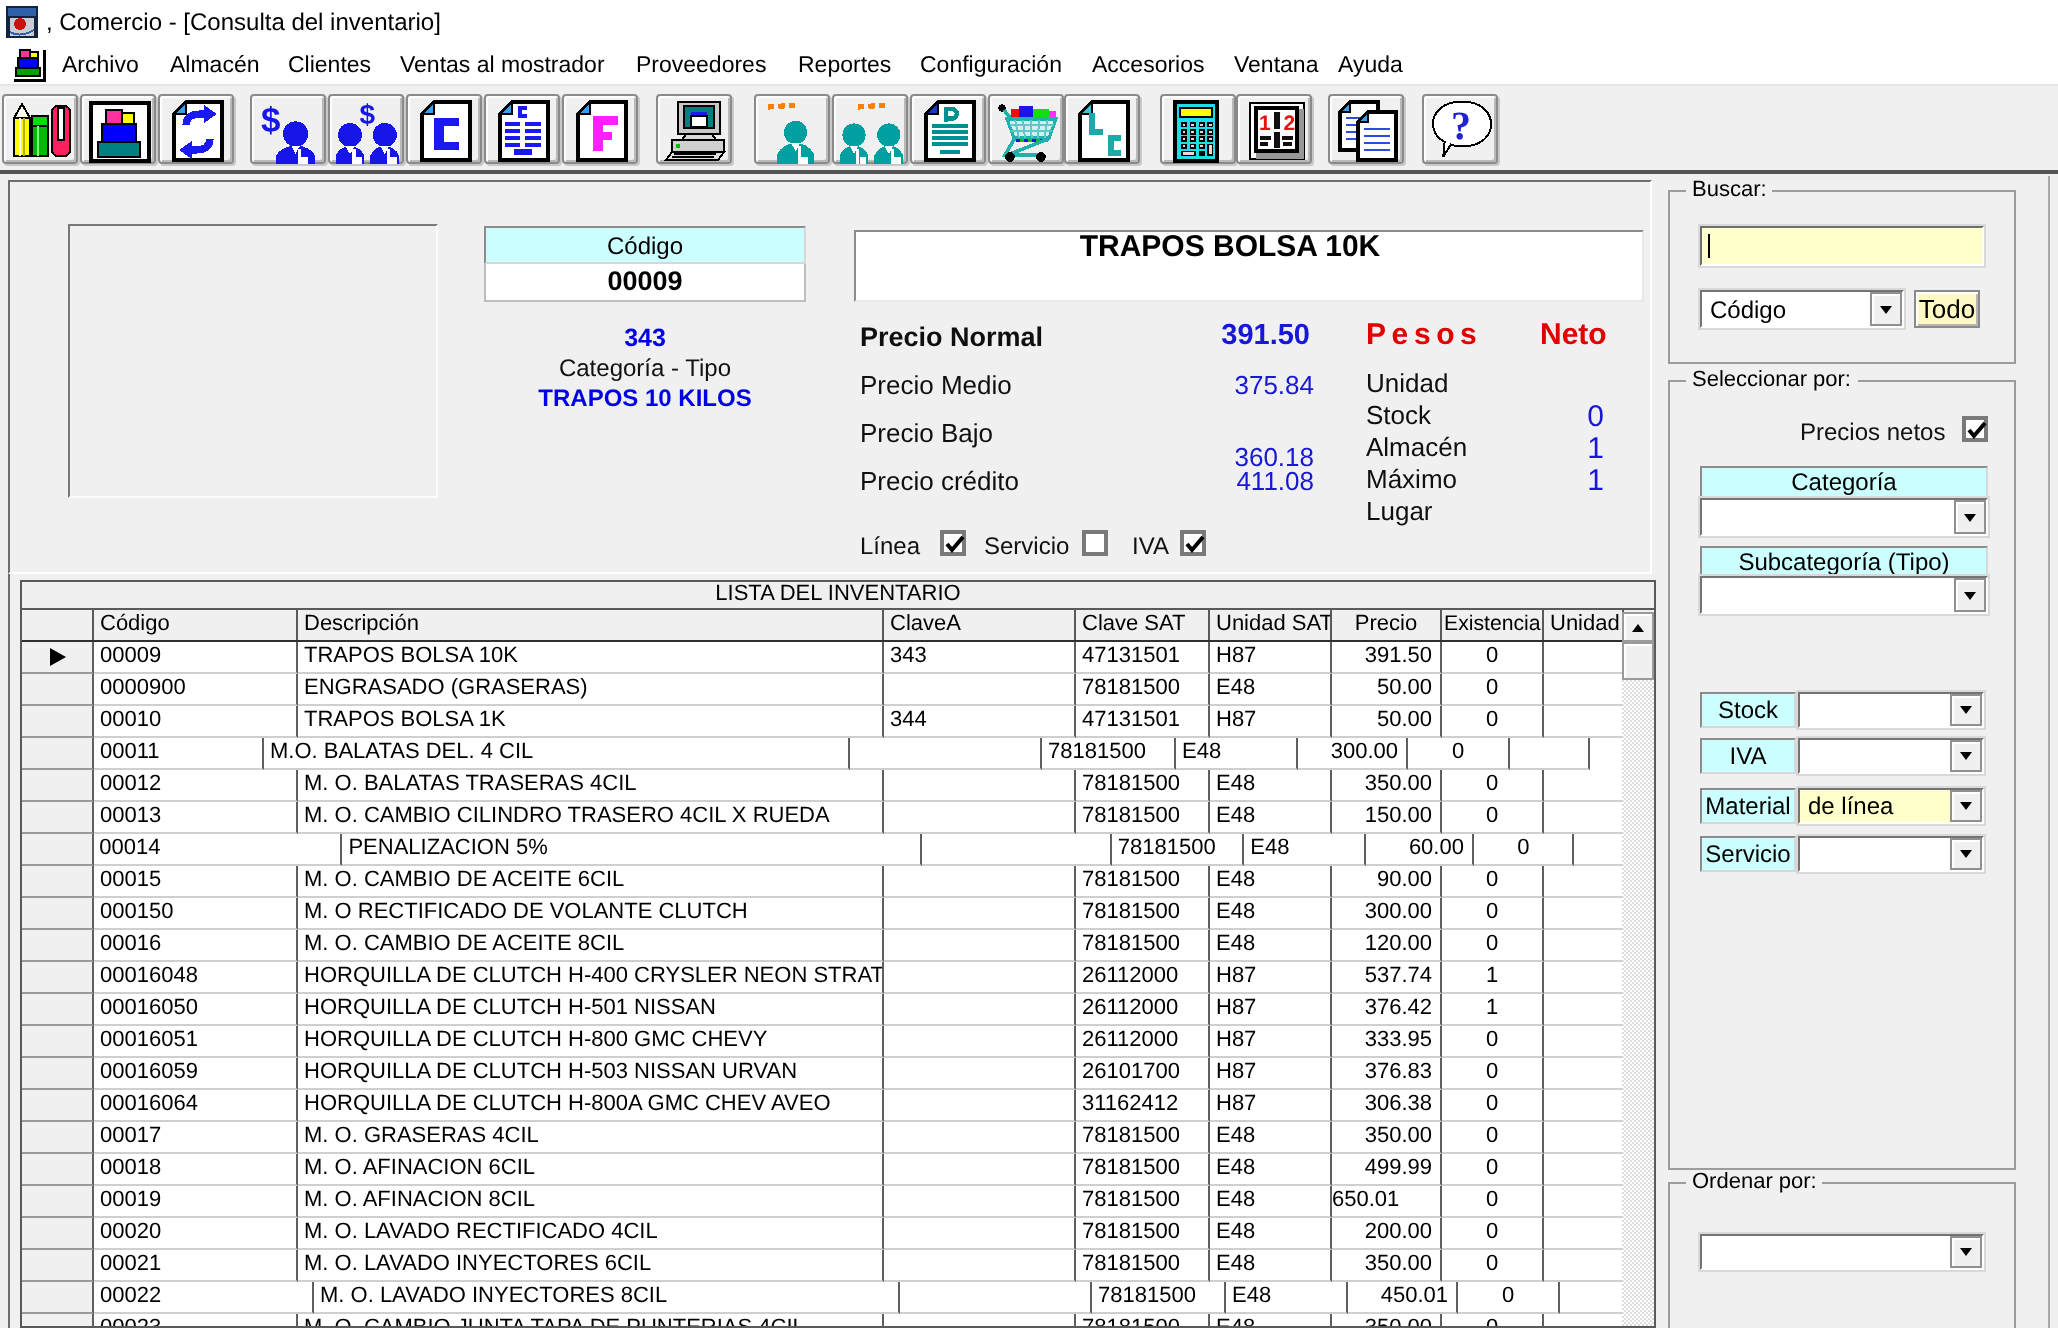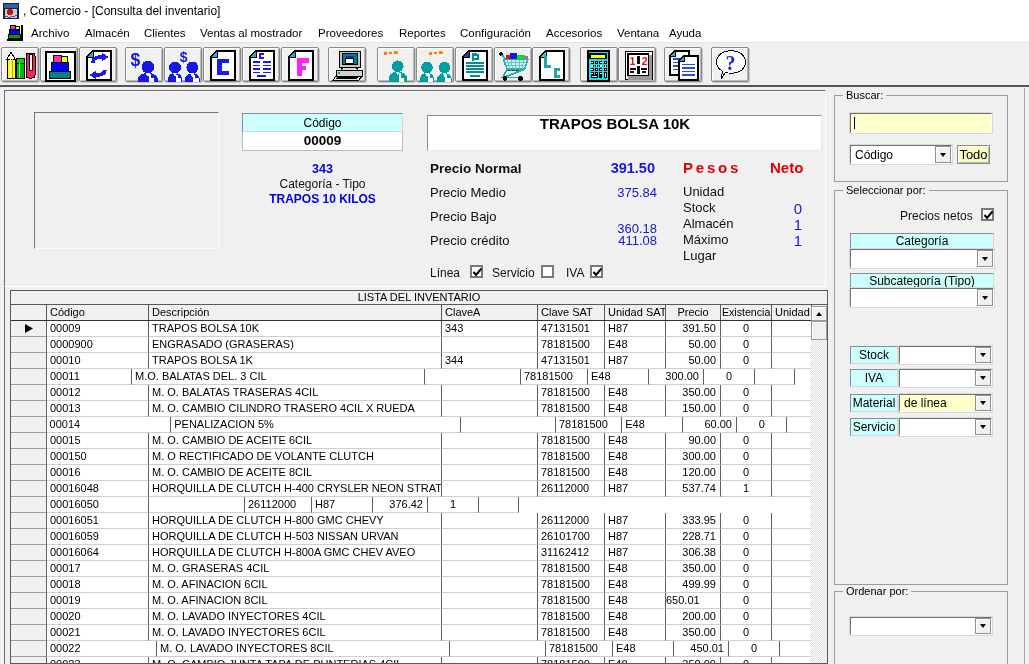--- a/index.html
+++ b/index.html
@@ -449,21 +449,21 @@
 <div class="c" style="width:96px">344</div>
 <div class="c" style="width:67px">47131501</div>
 <div class="c" style="width:61px">H87</div>
 <div class="c" style="width:55px;text-align:right;padding-right:4px;padding-left:0">50.00</div>
 <div class="c" style="width:51px;text-align:center;padding-left:0">0</div>
 <div class="c" style="width:40px"></div>
 </div>
 <div class="grow">
 <div class="c sel" style="width:36px;padding-left:0"></div>
 <div class="c" style="width:85px">00011</div>
-<div class="c" style="width:293px">M.O. BALATAS DEL. 3 CIL</div>
+<div class="c" style="width:293px">M.O. BALATAS DEL. 4 CIL</div>
 <div class="c" style="width:96px"></div>
 <div class="c" style="width:67px">78181500</div>
 <div class="c" style="width:61px">E48</div>
 <div class="c" style="width:55px;text-align:right;padding-right:4px;padding-left:0">300.00</div>
 <div class="c" style="width:51px;text-align:center;padding-left:0">0</div>
 <div class="c" style="width:40px"></div>
 </div>
 <div class="grow">
 <div class="c sel" style="width:36px;padding-left:0"></div>
 <div class="c" style="width:102px">00012</div>
@@ -537,20 +537,21 @@
 <div class="c" style="width:96px"></div>
 <div class="c" style="width:67px">26112000</div>
 <div class="c" style="width:61px">H87</div>
 <div class="c" style="width:55px;text-align:right;padding-right:4px;padding-left:0">537.74</div>
 <div class="c" style="width:51px;text-align:center;padding-left:0">1</div>
 <div class="c" style="width:40px"></div>
 </div>
 <div class="grow">
 <div class="c sel" style="width:36px;padding-left:0"></div>
 <div class="c" style="width:102px">00016050</div>
+<div class="c" style="width:293px">HORQUILLA DE CLUTCH H-501 NISSAN</div>
 <div class="c" style="width:96px"></div>
 <div class="c" style="width:67px">26112000</div>
 <div class="c" style="width:61px">H87</div>
 <div class="c" style="width:55px;text-align:right;padding-right:4px;padding-left:0">376.42</div>
 <div class="c" style="width:51px;text-align:center;padding-left:0">1</div>
 <div class="c" style="width:40px"></div>
 </div>
 <div class="grow">
 <div class="c sel" style="width:36px;padding-left:0"></div>
 <div class="c" style="width:102px">00016051</div>
@@ -562,21 +563,21 @@
 <div class="c" style="width:51px;text-align:center;padding-left:0">0</div>
 <div class="c" style="width:40px"></div>
 </div>
 <div class="grow">
 <div class="c sel" style="width:36px;padding-left:0"></div>
 <div class="c" style="width:102px">00016059</div>
 <div class="c" style="width:293px">HORQUILLA DE CLUTCH H-503 NISSAN URVAN</div>
 <div class="c" style="width:96px"></div>
 <div class="c" style="width:67px">26101700</div>
 <div class="c" style="width:61px">H87</div>
-<div class="c" style="width:55px;text-align:right;padding-right:4px;padding-left:0">228.71</div>
+<div class="c" style="width:55px;text-align:right;padding-right:4px;padding-left:0">376.83</div>
 <div class="c" style="width:51px;text-align:center;padding-left:0">0</div>
 <div class="c" style="width:40px"></div>
 </div>
 <div class="grow">
 <div class="c sel" style="width:36px;padding-left:0"></div>
 <div class="c" style="width:102px">00016064</div>
 <div class="c" style="width:293px">HORQUILLA DE CLUTCH H-800A GMC CHEV AVEO</div>
 <div class="c" style="width:96px"></div>
 <div class="c" style="width:67px">31162412</div>
 <div class="c" style="width:61px">H87</div>
@@ -613,21 +614,21 @@
 <div class="c" style="width:96px"></div>
 <div class="c" style="width:67px">78181500</div>
 <div class="c" style="width:61px">E48</div>
 <div class="c" style="width:55px;text-align:left;padding-right:4px;padding-left:0">650.01</div>
 <div class="c" style="width:51px;text-align:center;padding-left:0">0</div>
 <div class="c" style="width:40px"></div>
 </div>
 <div class="grow">
 <div class="c sel" style="width:36px;padding-left:0"></div>
 <div class="c" style="width:102px">00020</div>
-<div class="c" style="width:293px">M. O. LAVADO INYECTORES 4CIL</div>
+<div class="c" style="width:293px">M. O. LAVADO RECTIFICADO 4CIL</div>
 <div class="c" style="width:96px"></div>
 <div class="c" style="width:67px">78181500</div>
 <div class="c" style="width:61px">E48</div>
 <div class="c" style="width:55px;text-align:right;padding-right:4px;padding-left:0">200.00</div>
 <div class="c" style="width:51px;text-align:center;padding-left:0">0</div>
 <div class="c" style="width:40px"></div>
 </div>
 <div class="grow">
 <div class="c sel" style="width:36px;padding-left:0"></div>
 <div class="c" style="width:102px">00021</div>

